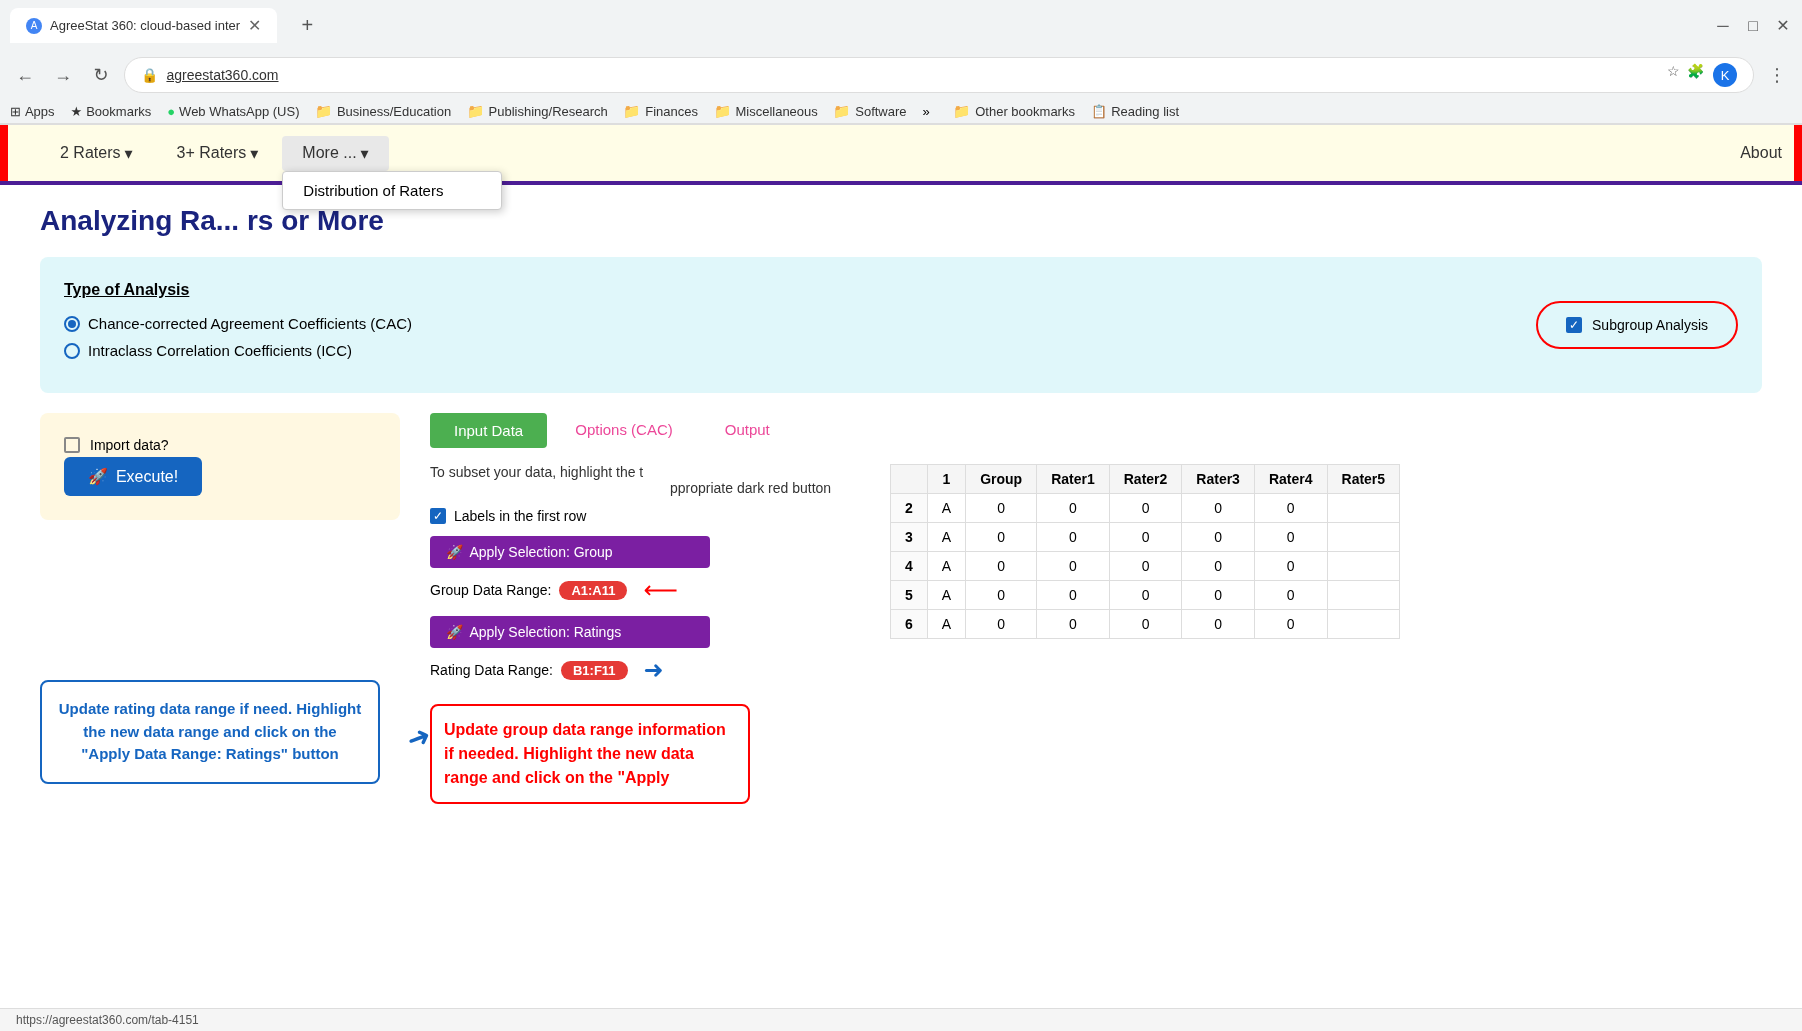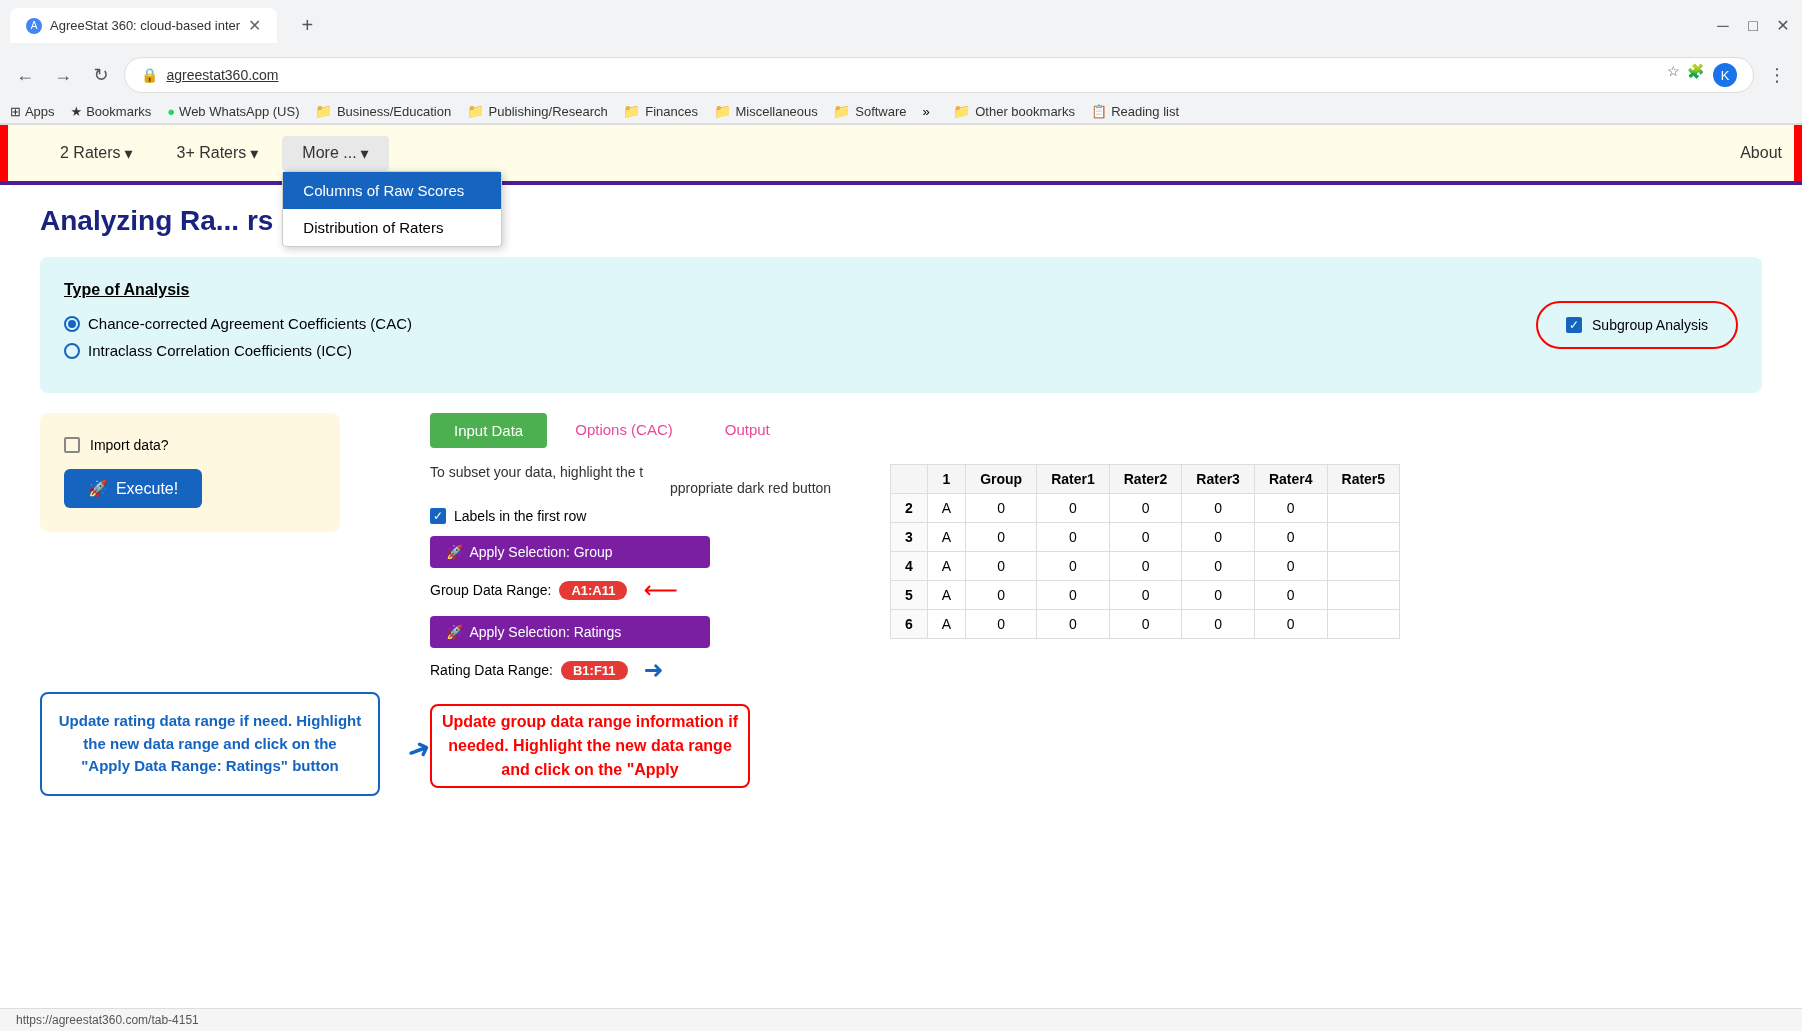--- a/index.html
+++ b/index.html
@@ -45,21 +45,21 @@
     .analysis-box { background: #e0f7fa; border-radius: 8px; padding: 24px; margin-bottom: 20px; display: flex; align-items: center; }
     .analysis-left { flex: 1; }
     .analysis-title { font-weight: bold; font-size: 16px; margin-bottom: 16px; text-decoration: underline; }
     .radio-row { display: flex; align-items: center; gap: 8px; margin-bottom: 10px; font-size: 15px; }
     .radio-btn { width: 16px; height: 16px; border-radius: 50%; border: 2px solid #1565c0; display: inline-block; position: relative; }
     .radio-btn.selected::after { content: ''; width: 8px; height: 8px; background: #1565c0; border-radius: 50%; position: absolute; top: 2px; left: 2px; }
     .subgroup-oval { border: 2px solid red; border-radius: 50px; padding: 14px 28px; display: flex; align-items: center; gap: 10px; margin-left: auto; }
     .checkbox-blue { width: 16px; height: 16px; background: #1565c0; display: flex; align-items: center; justify-content: center; color: white; font-size: 12px; border-radius: 2px; }
 
     
-    .import-box { background: #fff8e1; border-radius: 8px; padding: 24px; display: flex; flex-direction: column; gap: 16px; width: 300px; }
+    .import-box { background: #fff8e1; border-radius: 8px; padding: 24px; display: flex; flex-direction: column; gap: 4px; width: 360px; }
     .import-row { display: flex; align-items: center; gap: 10px; }
     .checkbox-empty { width: 16px; height: 16px; border: 2px solid #888; border-radius: 2px; display: inline-block; }
     .execute-btn { background: #1565c0; color: white; border: none; border-radius: 6px; padding: 10px 24px; font-size: 16px; cursor: pointer; display: flex; align-items: center; gap: 8px; }
 
     
     .main-area { display: flex; gap: 30px; margin-top: 20px; }
     .left-panel { width: 360px; }
     .right-panel { flex: 1; }
 
     
@@ -80,21 +80,21 @@
     .range-row { display: flex; align-items: center; gap: 8px; margin-bottom: 12px; font-size: 14px; }
     .range-badge { background: #e53935; color: white; border-radius: 20px; padding: 2px 12px; font-size: 13px; font-weight: bold; }
 
     
     .data-table { border-collapse: collapse; font-size: 14px; }
     .data-table th, .data-table td { border: 1px solid #ddd; padding: 6px 14px; text-align: center; }
     .data-table th { background: #f5f5f5; font-weight: bold; }
     .data-table td:first-child { background: #fafafa; font-weight: bold; }
 
     
-    .tooltip-red { background: white; border: 2px solid red; border-radius: 8px; padding: 4px; font-size: 16px; color: red; font-weight: bold; text-align: center; max-width: 320px; line-height: 1.5; }
+    .tooltip-red { background: white; border: 2px solid red; border-radius: 8px; padding: 12px; font-size: 16px; color: red; font-weight: bold; text-align: left; max-width: 320px; line-height: 1.5; }
     .tooltip-blue { background: white; border: 2px solid #1565c0; border-radius: 8px; padding: 16px; font-size: 15px; color: #1565c0; font-weight: bold; text-align: center; max-width: 340px; line-height: 1.5; position: absolute; }
 
     .status-bar { background: #f5f5f5; border-top: 1px solid #ddd; padding: 4px 16px; font-size: 12px; color: #555; position: fixed; bottom: 0; left: 0; right: 0; }
   </style>
 </head>
 <body>
 
 <div class="browser-chrome">
 
   <div class="title-bar">
@@ -187,21 +187,20 @@
         <span>▾</span>
       </div>
     </div>
 
     <div class="dropdown-container">
       <div class="nav-item" style="background:#e8e8e8;">
         <span>More ...</span>
         <span>▾</span>
       </div>
       <div class="dropdown-menu">
-        <div class="dropdown-item active">Columns of Raw Scores</div>
         <div class="dropdown-item">Distribution of Raters</div>
       </div>
     </div>
   </div>
 
   <div class="nav-about">About</div>
   <div class="app-header-right-bar"></div>
 </div>
 
 <div class="page-content">

